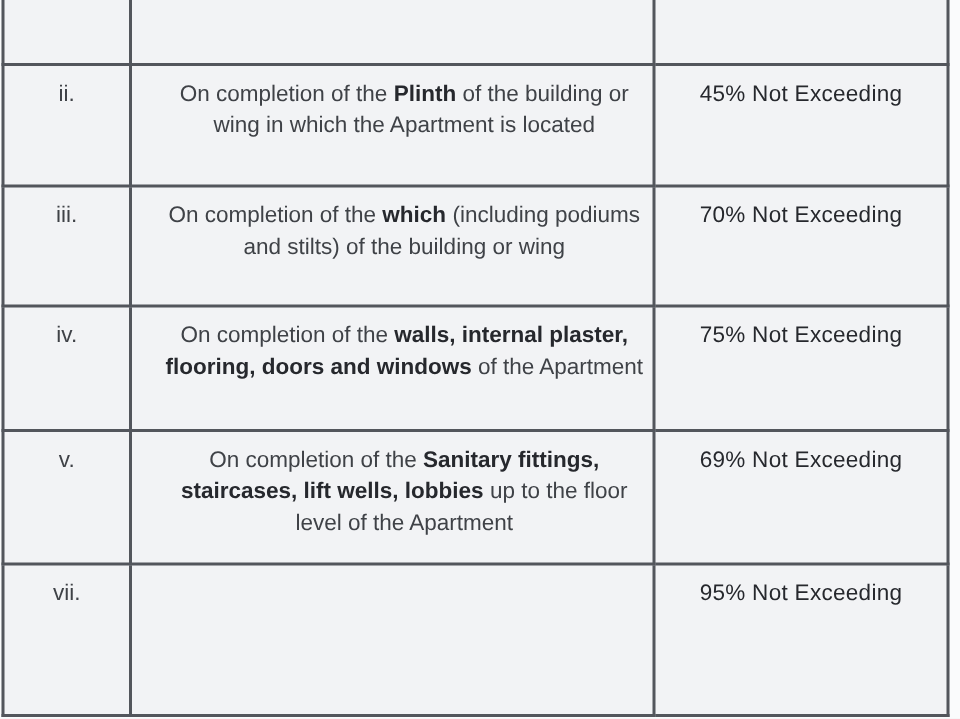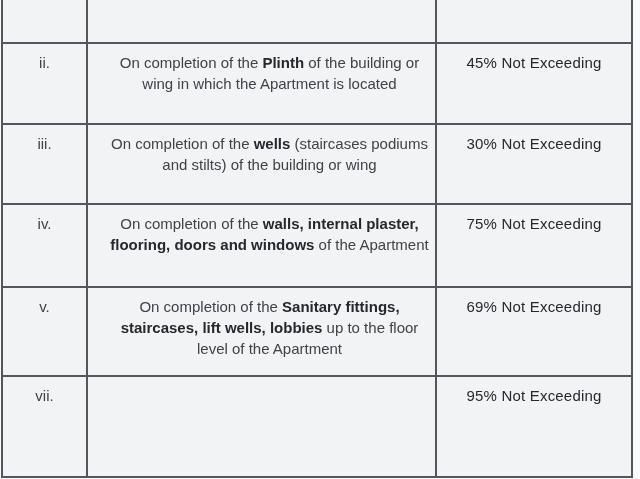--- a/index.html
+++ b/index.html
@@ -70,22 +70,22 @@
           <td class="cell desc-cell"></td>
           <td class="cell value-cell"></td>
         </tr>
         <tr>
           <td class="cell num-cell">ii.</td>
           <td class="cell desc-cell"><span class="seg">On completion of the </span><span class="seg bold">Plinth</span><span class="seg"> of the building or wing in which the Apartment is located</span></td>
           <td class="cell value-cell">45% Not Exceeding</td>
         </tr>
         <tr>
           <td class="cell num-cell">iii.</td>
-          <td class="cell desc-cell"><span class="seg">On completion of the </span><span class="seg bold">wells</span><span class="seg"> (staircases podiums and stilts) of the building or wing</span></td>
-          <td class="cell value-cell">30% Not Exceeding</td>
+          <td class="cell desc-cell"><span class="seg">On completion of the </span><span class="seg bold">which</span><span class="seg"> (including podiums and stilts) of the building or wing</span></td>
+          <td class="cell value-cell">70% Not Exceeding</td>
         </tr>
         <tr>
           <td class="cell num-cell">iv.</td>
           <td class="cell desc-cell"><span class="seg">On completion of the </span><span class="seg bold">walls, internal plaster, flooring, doors and windows</span><span class="seg"> of the Apartment</span></td>
           <td class="cell value-cell">75% Not Exceeding</td>
         </tr>
         <tr>
           <td class="cell num-cell">v.</td>
           <td class="cell desc-cell"><span class="seg">On completion of the </span><span class="seg bold">Sanitary fittings, staircases, lift wells, lobbies</span><span class="seg"> up to the floor level of the Apartment</span></td>
           <td class="cell value-cell">69% Not Exceeding</td>

